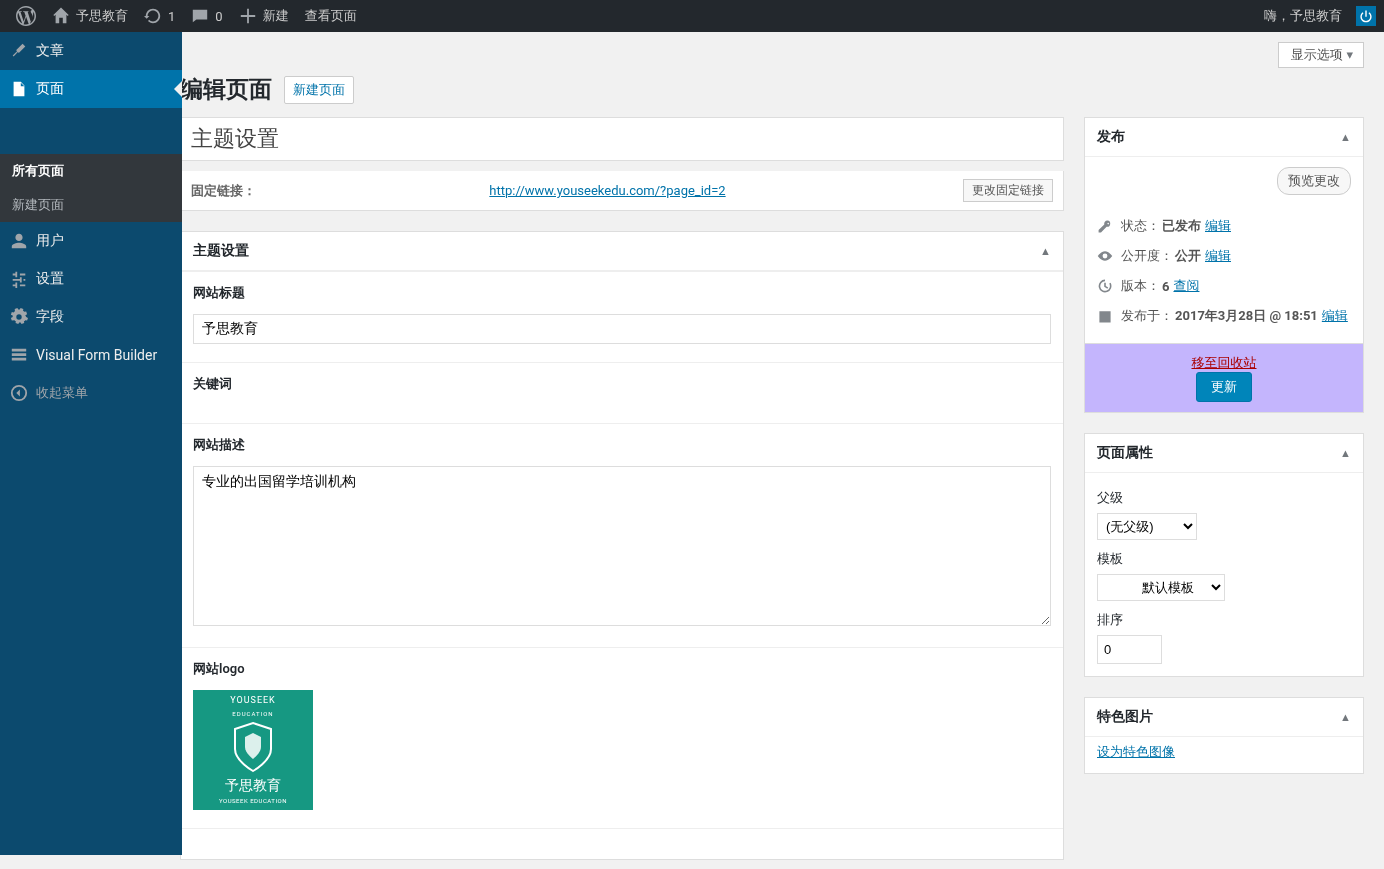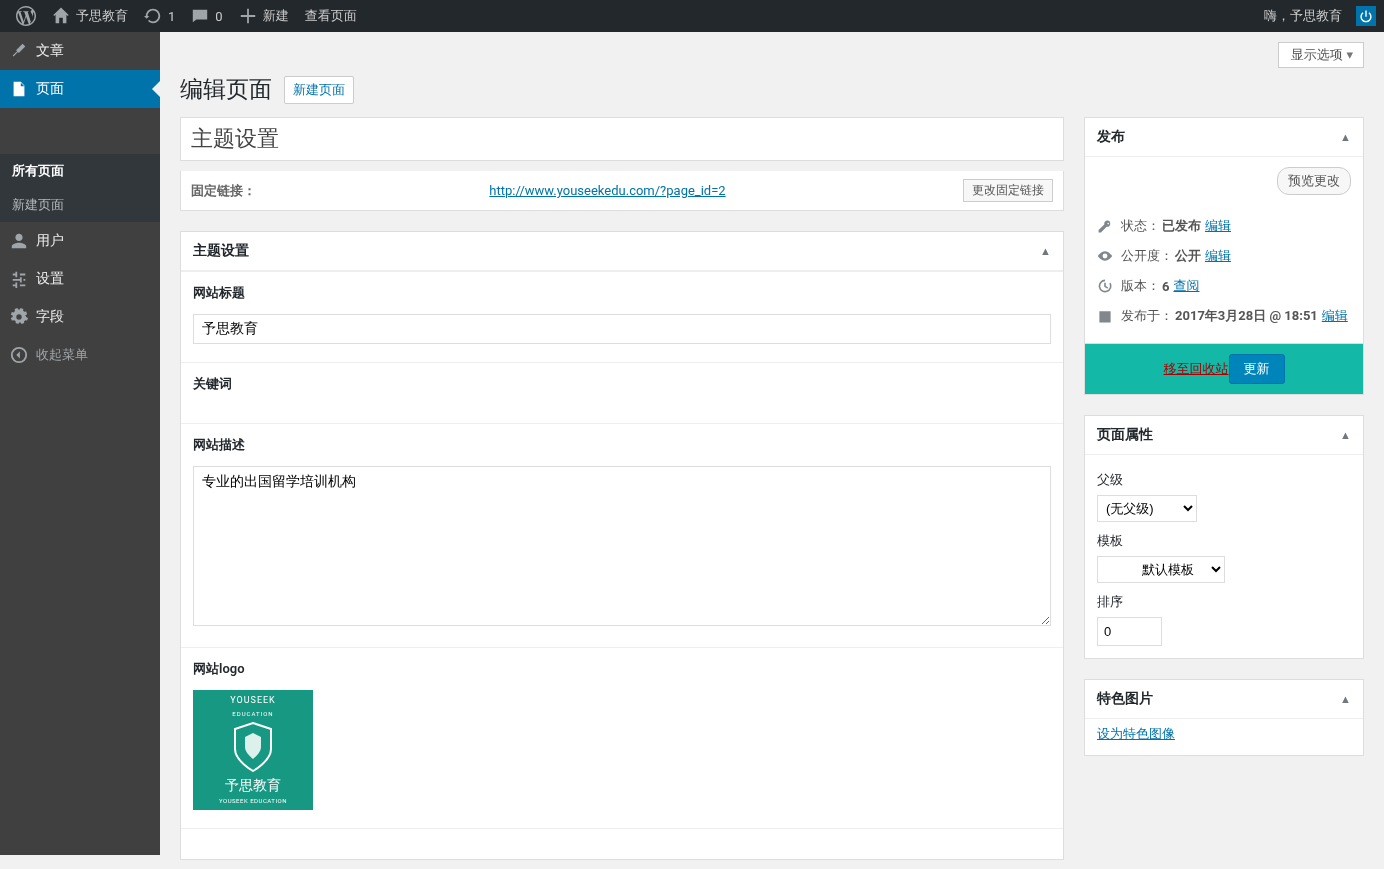--- a/index.html
+++ b/index.html
@@ -6,42 +6,42 @@
 body { font-family: -apple-system, BlinkMacSystemFont, "Segoe UI", Roboto, "Helvetica Neue", sans-serif; font-size: 13px; background: #f1f1f1; color: #32373c; }
 .adminbar { position: fixed; top: 0; left: 0; right: 0; height: 32px; background: #23282d; color: #eee; display: flex; align-items: center; padding: 0 8px; z-index: 100; font-size: 13px; }
 .adminbar-left { display: flex; align-items: center; flex: 1; }
 .adminbar-right { display: flex; align-items: center; }
 .ab-item { display: flex; align-items: center; padding: 0 8px; color: #ccc; cursor: pointer; height: 32px; }
 .ab-item svg { fill: #a0a5aa; }
 .ab-sep { margin-left: 6px; }
 .logout-btn { width: 20px; height: 20px; background: #0073aa; display: flex; align-items: center; justify-content: center; margin-left: 6px; }
 .logout-btn svg { fill: white; }
 
-.adminmenu { position: fixed; top: 32px; left: 0; bottom: 14px; width: 160px; background: #404040; overflow-y: auto; }
+.adminmenu { position: fixed; top: 32px; left: 0; bottom: 14px; width: 182px; background: #0c4a6e; overflow-y: auto; }
 .menu-item { display: flex; align-items: center; padding: 10px 10px; color: #eee; cursor: pointer; font-size: 14px; }
 .menu-item.top { padding: 10px 10px; }
 .menu-item svg { fill: #a0a5aa; margin-right: 8px; flex-shrink: 0; }
 .menu-item.current { background: #0073aa; color: #fff; position: relative; }
 .menu-item.current svg { fill: #fff; }
 .menu-item.current::after { content: ""; position: absolute; right: 0; top: 50%; transform: translateY(-50%); border: 8px solid transparent; border-right-color: #f1f1f1; }
 .submenu { background: #32373c; }
 .submenu-item { padding: 8px 12px; color: #b4b9be; cursor: pointer; font-size: 13px; }
 .submenu-item.current { color: #fff; font-weight: 600; margin-top: 46px; }
 .menu-collapse { padding: 10px; color: #a0a5aa; cursor: pointer; display: flex; align-items: center; font-size: 13px;}
 .menu-collapse svg { fill: #a0a5aa; margin-right: 8px; }
 
 .wpbody { margin-left: 160px; margin-top: 32px; padding: 0; }
 .wpcontent { padding: 10px 20px 40px 20px; }
 
 .screen-options { text-align: right; padding: 0 0 6px 0; }
 .screen-options-btn { background: #fff; border: 1px solid #ccc; padding: 3px 10px 3px 12px; font-size: 13px; cursor: pointer; color: #555; }
 .screen-options-btn::after { content: " ▾"; color: #72777c; }
 
 .page-header { display: flex; align-items: center; margin: 0 0 12px 0; }
-.page-title { font-size: 23px; font-weight: 400; color: #23282d; }
+.page-title { font-size: 23px; font-weight: 700; color: #23282d; }
 .page-title-action { margin-left: 12px; padding: 4px 8px; border: 1px solid #ccc; color: #0073aa; background: #fff; font-size: 13px; cursor: pointer; border-radius: 2px; }
 
 .columns { display: flex; gap: 20px; align-items: flex-start; }
 .col-main { flex: 1; min-width: 0; }
 .col-side { width: 280px; flex-shrink: 0; }
 
 .titlediv { background: #fff; border: 1px solid #ddd; margin-bottom: 10px; }
 .title-input { width: 100%; border: none; padding: 8px 10px; font-size: 22px; color: #444; outline: none; }
 .permalink-row { padding: 8px 10px; background: #fff; border: 1px solid #ddd; border-top: none; margin-bottom: 20px; font-size: 13px; color: #666; display:flex; align-items:center; gap:6px;justify-content:space-between;}
 .permalink-row a { color: #0073aa; text-decoration: underline; }
@@ -58,21 +58,21 @@
 .field-label { font-weight: 600; font-size: 13px; color: #23282d; margin-bottom: 12px; display: block; }
 .field-input { width: 100%; padding: 6px 8px; border: 1px solid #ddd; font-size: 14px; background: #fff; }
 .field-textarea { width: 100%; padding: 6px 8px; border: 1px solid #ddd; font-size: 14px; height: 160px; resize: vertical; font-family: inherit; }
 
 .logo-image { width: 120px; height: 120px; background: #169882; color: #fff; display: flex; flex-direction: column; align-items: center; justify-content: center; font-size: 9px; text-align: center; line-height:1.3; gap:3px;}
 .logo-shield { width: 44px; height: 52px; position:relative;}
 
 .publish-row { display: flex; align-items: center; padding: 6px 0; font-size: 13px; color: #555; }
 .publish-row svg { fill: #82878c; margin-right: 8px; flex-shrink: 0; }
 .publish-link { color: #0073aa; text-decoration: underline; cursor: pointer; margin-left: 4px; }
-.publish-actions { display: flex; justify-content: center; align-items: center; padding: 10px 12px; border-top: 1px solid #ddd; background: #14b8a6; }
+.publish-actions { display: flex; justify-content: center; align-items: center; padding: 10px 12px; border-top: 1px solid #ddd; background: #c4b5fd; flex-direction: column; }
 .delete-link { color: #a00; text-decoration: underline; cursor: pointer; font-size: 13px; }
 .button-primary { background: #0085ba; border: 1px solid #0073aa; color: #fff; padding: 5px 14px; font-size: 13px; cursor: pointer; border-radius: 3px; font-weight: 400; }
 .button-secondary { background: #f7f7f7; border: 1px solid #ccc; padding: 4px 10px; font-size: 13px; cursor: pointer; border-radius: 12px; color: #555;}
 .preview-row { text-align: right; padding: 10px 12px; }
 .attr-label { font-weight: 400; font-size: 13px; margin: 10px 0 6px; display: block; color: #23282d;}
 .attr-select { width: 100px; padding: 4px; border: 1px solid #ddd; background: #fff; font-size: 13px; }
 .attr-select.wide { width: 128px; padding-left: 40px; }
 .attr-number { width: 65px; padding: 6px; border: 1px solid #ddd; font-size: 13px; }
 .featured-link { color: #0073aa; text-decoration: underline; cursor: pointer; font-size: 13px; }
 </style>
@@ -154,20 +154,26 @@
         <path d="M3 4h3V2h2v6H6V6H3zm8 0h6v2h-6zM3 10h6v2H3zm8-2h2v6h-2v-2h-2v-2h2zm4 2h2v2h-2zM3 16h3v-2h2v6H6v-2H3zm8 0h6v2h-6z"></path>
       </svg>
     <span>设置</span>
   </div>
   <div class="menu-item top">
     <svg width="18" height="18" viewBox="0 0 20 20">
         <path d="M10 13a3 3 0 100-6 3 3 0 000 6zm8-3l2 1-1 3-2-.5c-.4.5-.9 1-1.5 1.3l.3 2-3 1-1-1.8h-1.6l-1 1.8-3-1 .3-2c-.6-.3-1.1-.8-1.5-1.3L2 14l-1-3 2-1v-1.6l-2-1 1-3 2 .5c.4-.5.9-1 1.5-1.3L5.2 1l3-1 1 1.8h1.6l1-1.8 3 1-.3 2c.6.3 1.1.8 1.5 1.3L18 4l1 3-2 1z"></path>
       </svg>
     <span>字段</span>
   </div>
+  <div class="menu-item top">
+    <svg width="18" height="18" viewBox="0 0 20 20">
+        <path d="M2 3h16v3H2zm0 5h16v3H2zm0 5h16v3H2z"></path>
+      </svg>
+    <span>Visual Form Builder</span>
+  </div>
   <div class="menu-collapse">
     <svg width="18" height="18" viewBox="0 0 20 20">
         <circle cx="10" cy="10" r="8" fill="none" stroke="#a0a5aa" stroke-width="2"></circle>
         <path d="M11 6l-4 4 4 4"></path>
       </svg>
     <span>收起菜单</span>
   </div>
 </div>
 
 <div class="wpbody">

